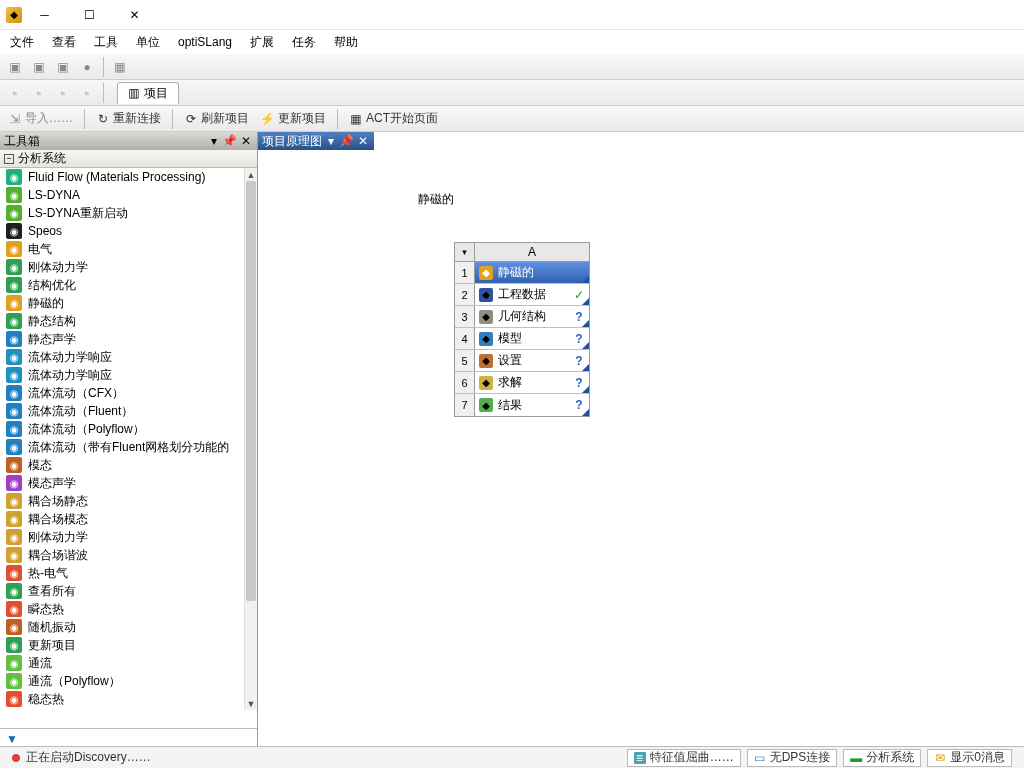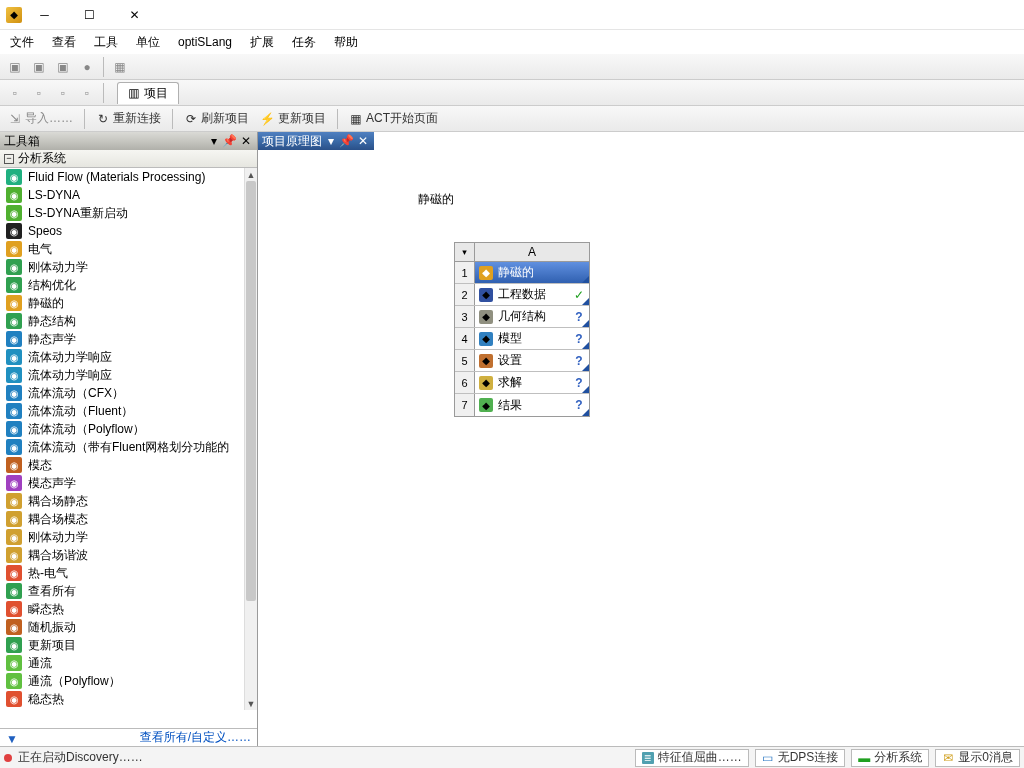--- a/index.html
+++ b/index.html
@@ -63,21 +63,21 @@
 .sysrow .rnum{width:20px;background:#f0f0f0;border-right:1px solid #9a9a9a;display:flex;align-items:center;justify-content:center;font-size:11px;}
 .sysrow .rmain{flex:1;display:flex;align-items:center;gap:5px;padding:0 4px;font-size:12px;}
 .sysrow .ricon{width:14px;height:14px;border-radius:2px;display:flex;align-items:center;justify-content:center;font-size:10px;}
 .sysrow .rstatus{width:20px;display:flex;align-items:center;justify-content:center;position:relative;font-size:12px;}
 .sysrow .rstatus .tri{position:absolute;right:0;bottom:0;width:0;height:0;border-style:solid;border-width:0 0 7px 7px;border-color:transparent transparent #2050a0 transparent;}
 .sysrow.selrow .rmain{background:linear-gradient(#6090e0,#3060b0);color:#fff;}
 .sysrow.selrow .rstatus{background:linear-gradient(#6090e0,#3060b0);}
 .syslabel{text-align:center;font-size:12px;padding:4px;color:#000;}
 
 
-.statusbar{ height:22px; background:#f4f4f4; border-top:1px solid #bbb; display:flex;align-items:center;padding:0 4px;font-size:12px;color:#333;gap:6px;}
+.statusbar{ height:22px; background:#f4f4f4; border-top:1px solid #bbb; display:flex;align-items:center;padding:0 12px;font-size:12px;color:#333;gap:6px;}
 .statusbar .dot{width:8px;height:8px;border-radius:50%;background:#e04040;}
 .statusbar .flex{flex:1;}
 .statuscell{border:1px solid #bbb;padding:1px 6px;display:flex;align-items:center;gap:4px;background:#fff;height:18px;}
 .statuscell .sico{width:12px;height:12px;display:flex;align-items:center;justify-content:center;}
 </style>
 </head>
 <body>
 
 <div class="titlebar">
   <div class="appicon">◆</div>
@@ -286,21 +286,20 @@
           </div>
         </div>
       <div class="scrollbar">
         <div class="scrollup">▲</div>
         <div class="scrollthumb" style="top:13px;height:420px;"></div>
         <div class="scrolldown">▼</div>
       </div>
     </div>
     <div class="toolboxfooter">
       <span class="filterico" style="color:#2060c0">▼</span>
-      <span class="link">查看所有/自定义……</span>
     </div>
   </div>
 
   <div class="schematic">
     <div class="paneltitle">
       <span>项目原理图</span>
       <span class="flex"></span>
       <span class="pbtn">▾</span>
       <span class="pbtn">📌</span>
       <span class="pbtn">✕</span>

